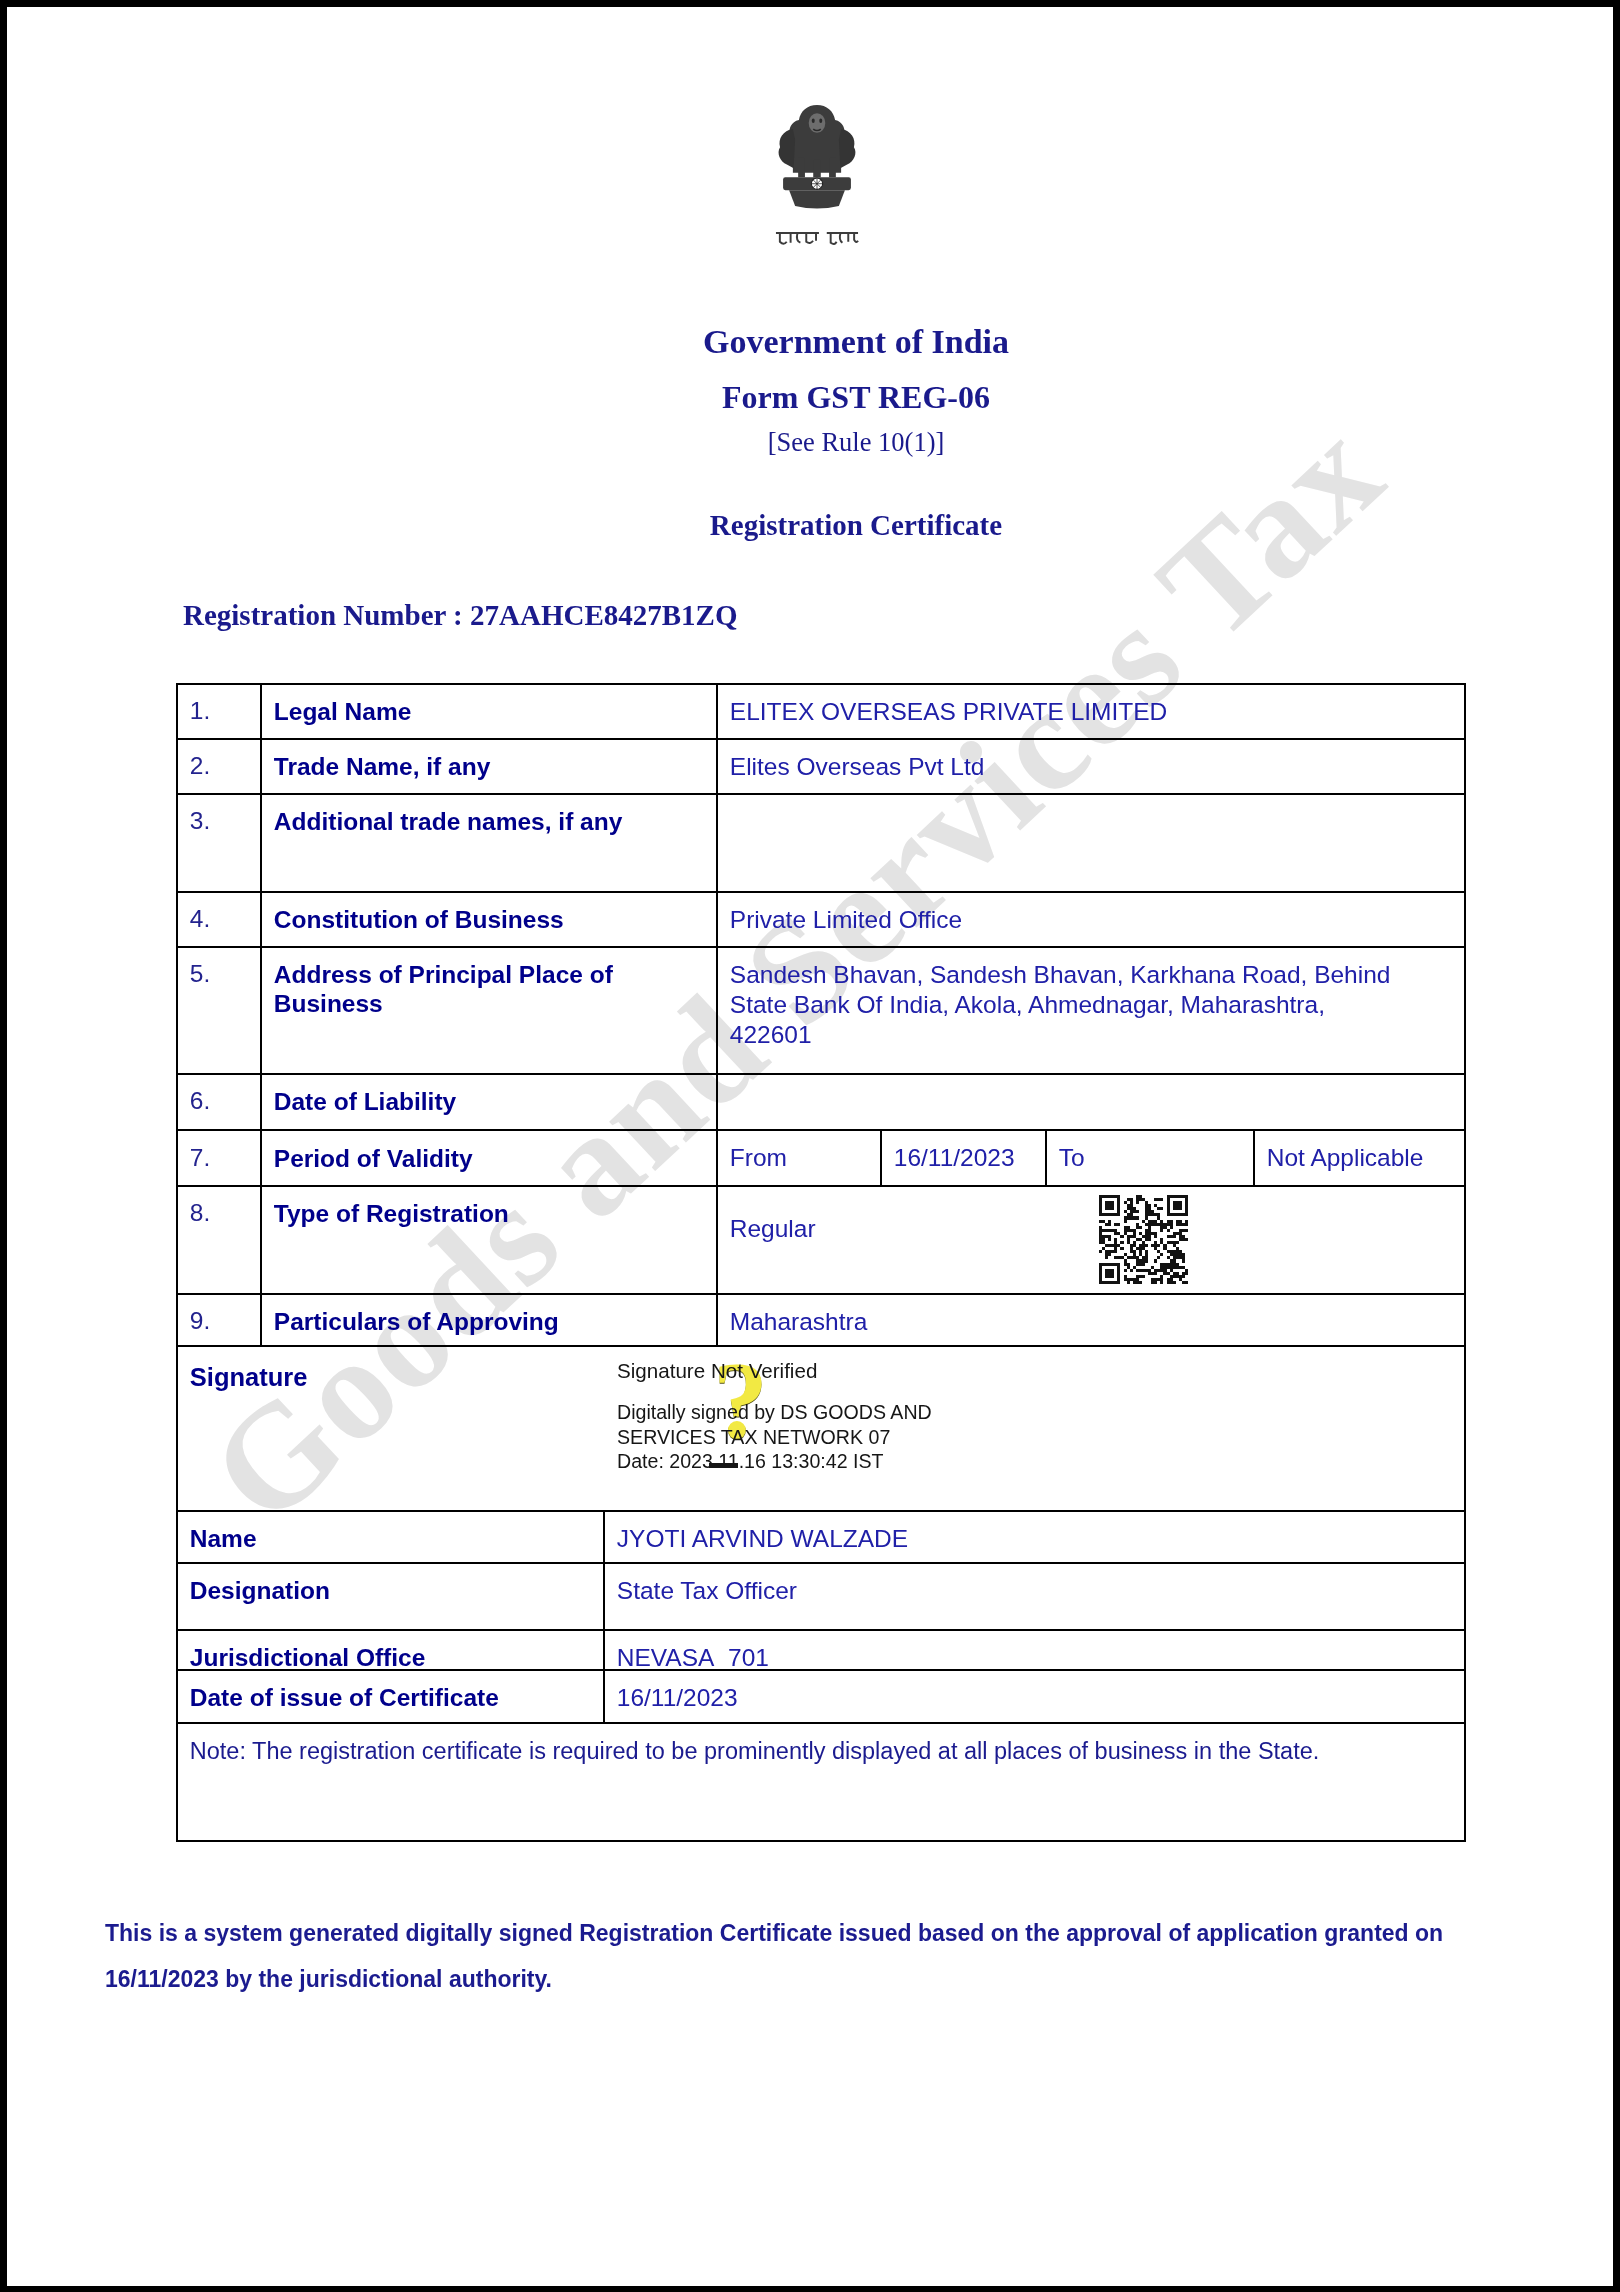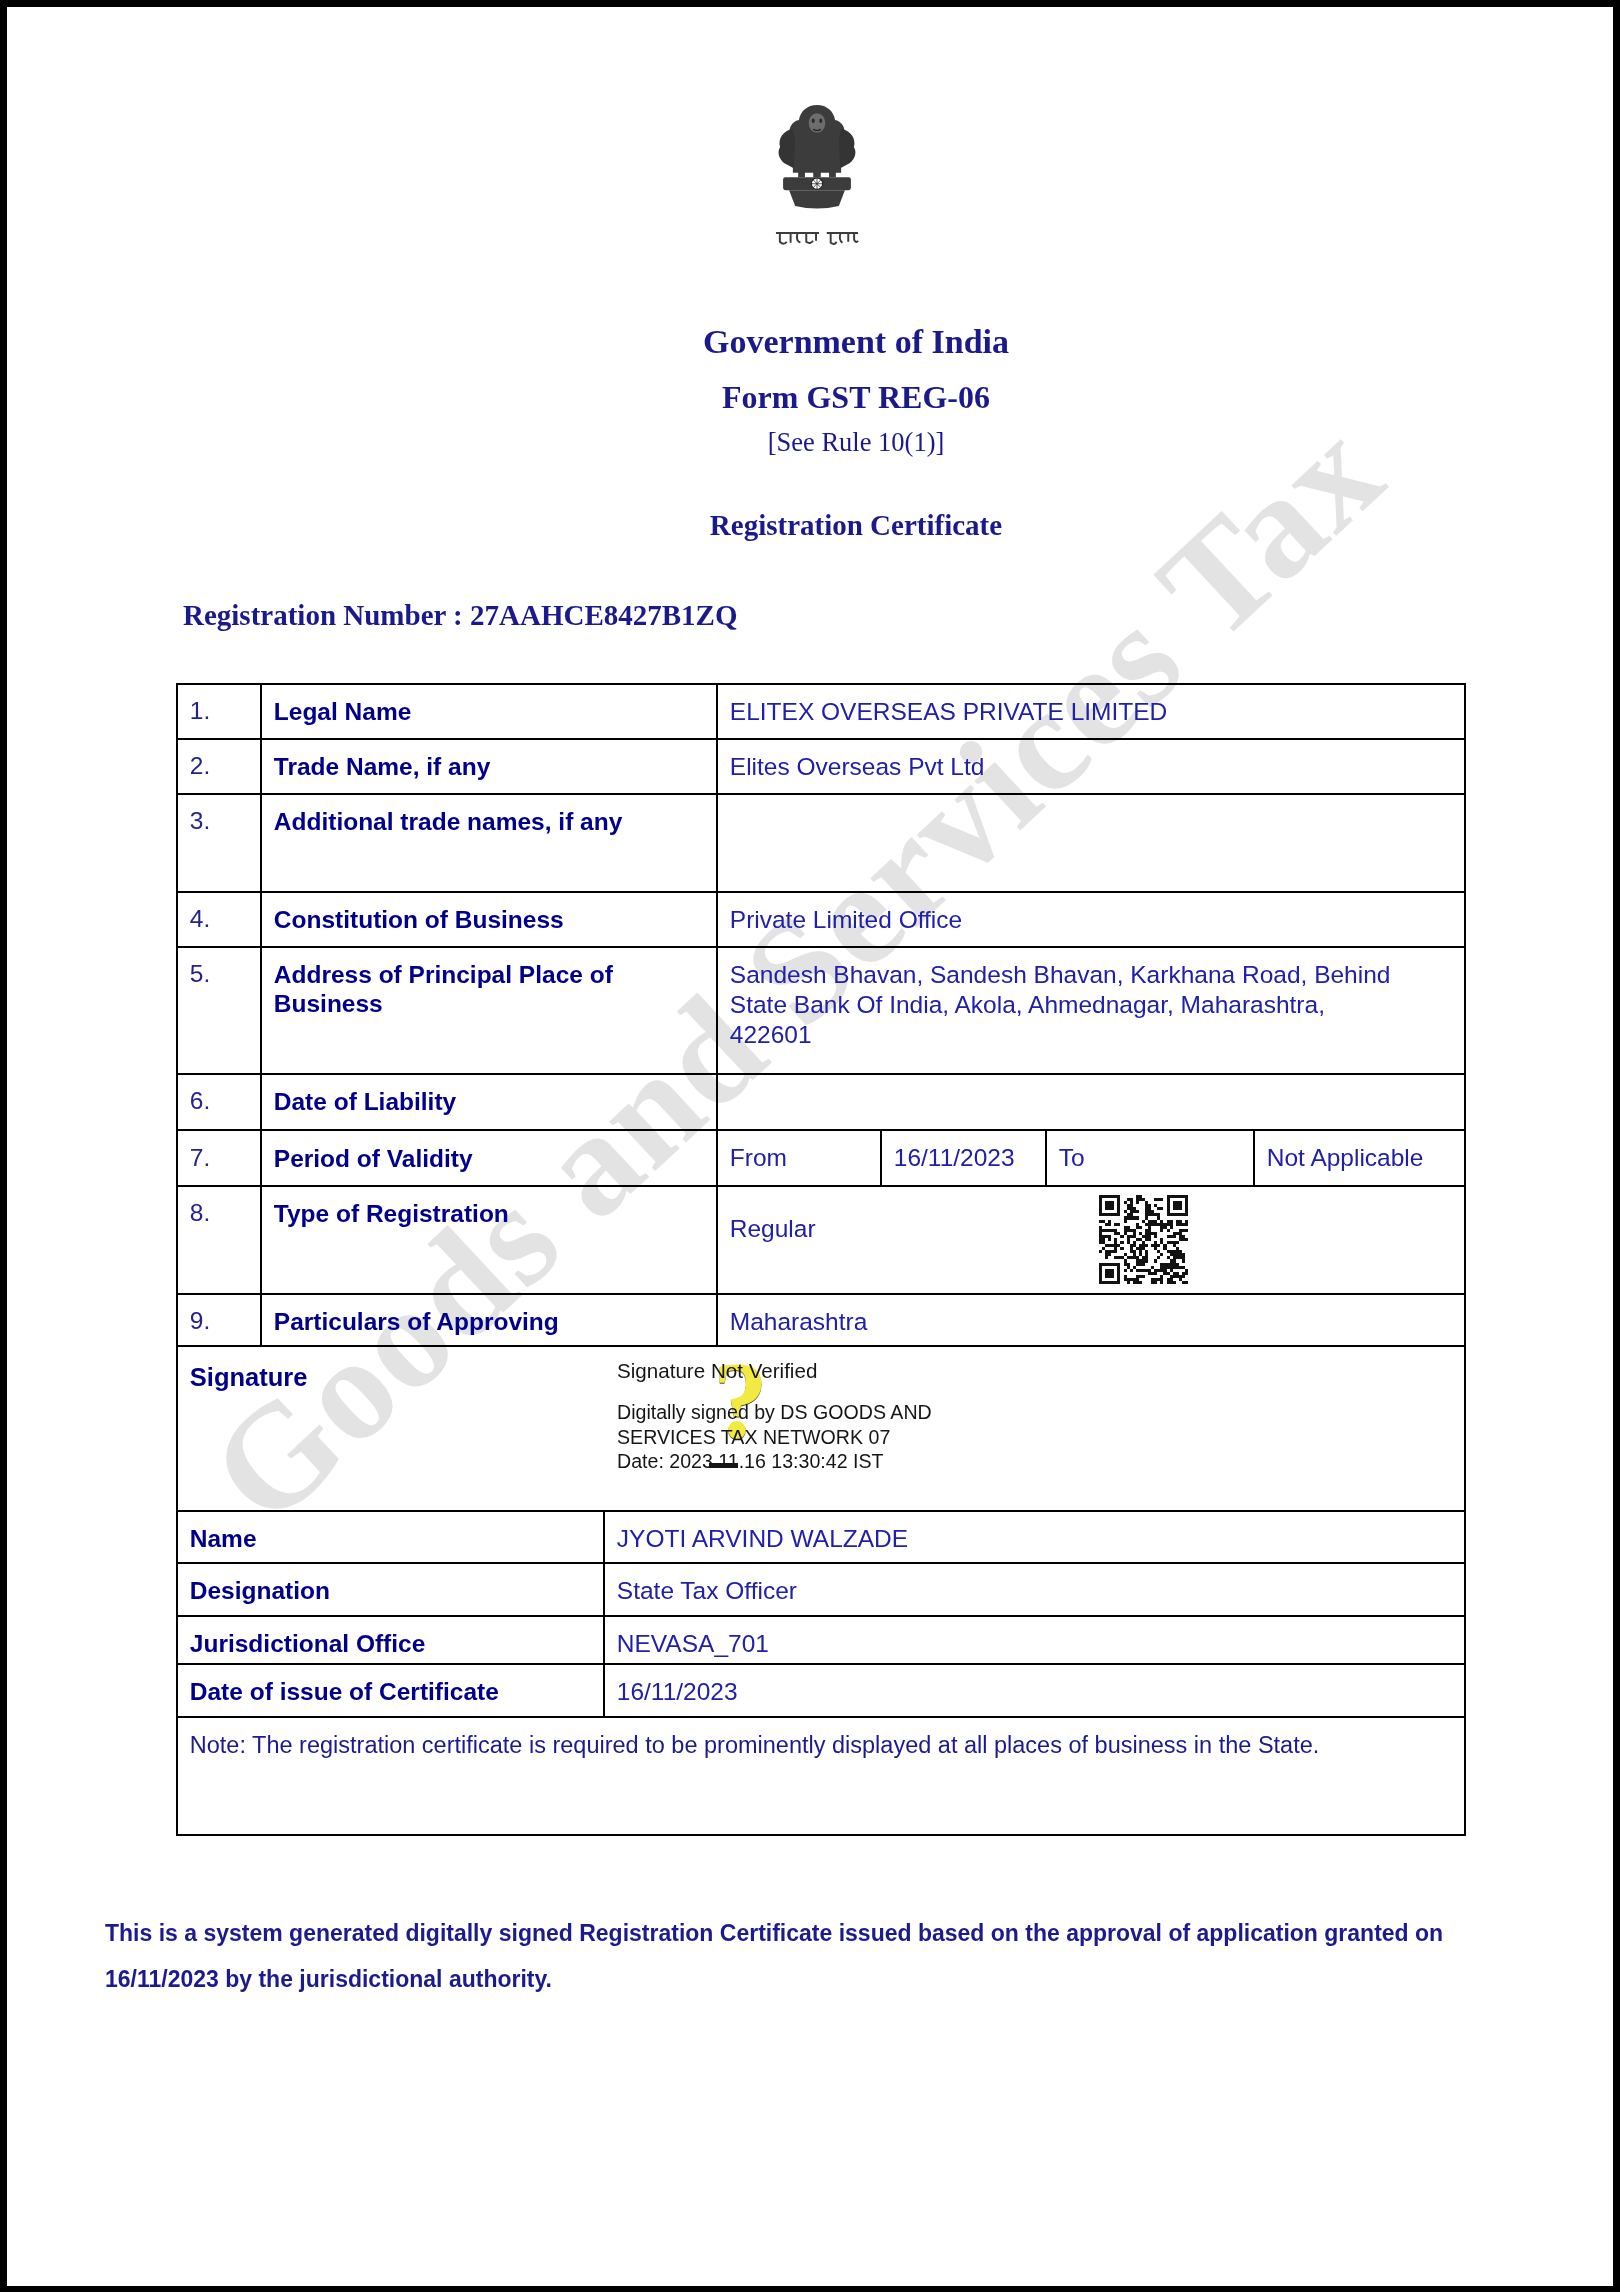--- a/index.html
+++ b/index.html
@@ -540,25 +540,25 @@
             </div>
           </div>
         </div>
       </div>
 
       <div class="t2">
         <div class="r" style="height:52px">
           <div class="c lbl">Name</div>
           <div class="c val">JYOTI ARVIND WALZADE</div>
         </div>
-        <div class="r" style="height:53px">
+        <div class="r" style="height:67px">
           <div class="c lbl">Designation</div>
           <div class="c val">State Tax Officer</div>
         </div>
-        <div class="r" style="height:48px">
+        <div class="r" style="height:40px">
           <div class="c lbl">Jurisdictional Office</div>
           <div class="c val">NEVASA_701</div>
         </div>
         <div class="r" style="height:53px">
           <div class="c lbl">Date of issue of Certificate</div>
           <div class="c val">16/11/2023</div>
         </div>
         <div class="r noterow" style="height:116px">
           <div class="c notecell">Note: The registration certificate is required to be prominently displayed at all places of business in the State.</div>
         </div>

